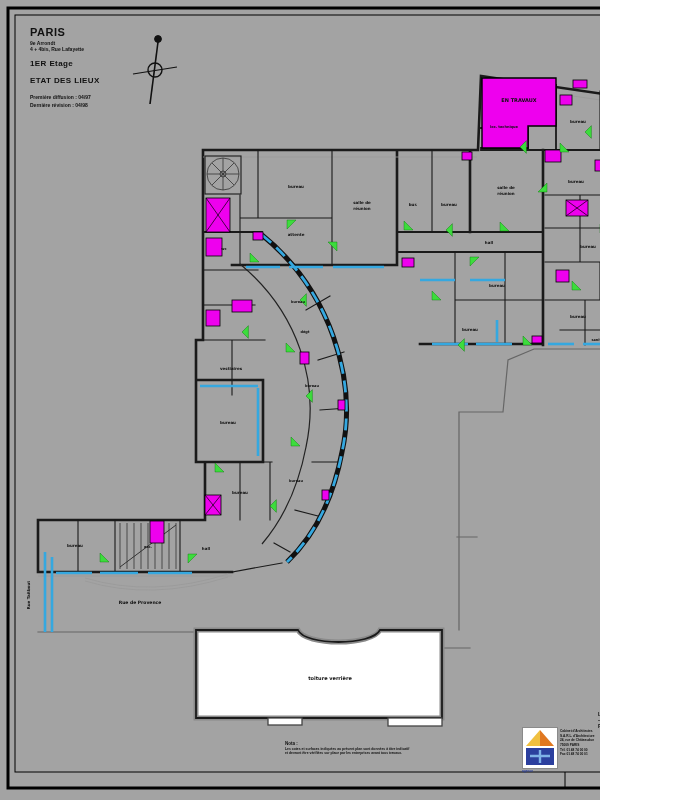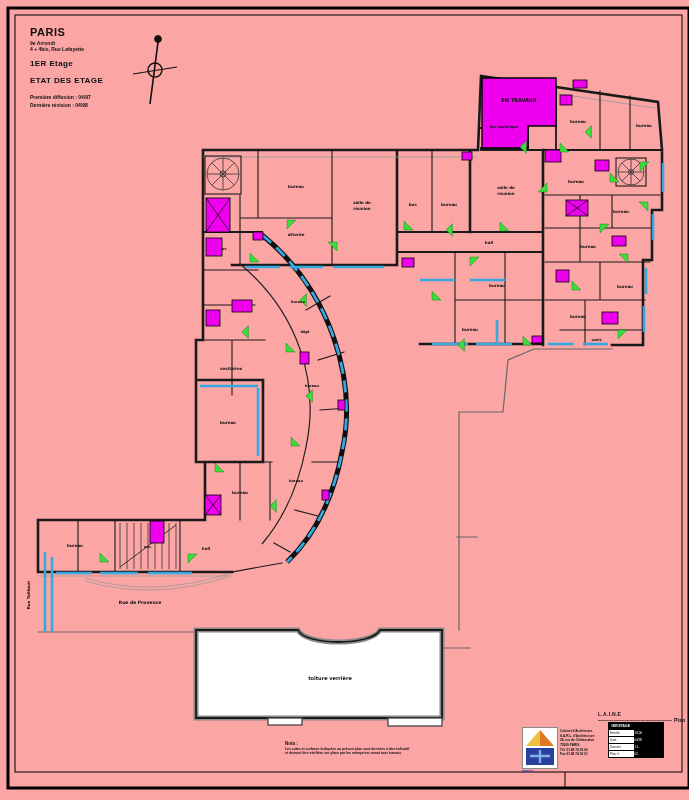--- a/index.html
+++ b/index.html
@@ -1,17 +1,17 @@
 <!DOCTYPE html>
 <html style="--wall: #1a1a1a; --gray: #666666; --hl: #ee00ee; --win: #35a8e0; --door: #3ddc3d; --logo_a: #f0c040; --logo_b: #e07820; --logo_c: #2b3f9e;"><head>
 <meta charset="utf-8">
 <style>
   html,body{margin:0;padding:0;background:#fff;}
   #page{
-    position:relative;width:689px;height:800px;background:#fca5a5;overflow:hidden;
+    position:relative;width:600px;height:800px;background:#a3a3a3;overflow:hidden;
     font-family:"Liberation Sans","DejaVu Sans",sans-serif;color:#111;
   }
   #plan-svg{position:absolute;left:0;top:0;}
   
   .w-heavy{fill:none;stroke:var(--wall);stroke-width:2.6;stroke-linecap:square;}
   .w-med{fill:none;stroke:var(--wall);stroke-width:1.8;stroke-linecap:square;}
   .w-light{fill:none;stroke:var(--wall);stroke-width:1.1;stroke-linecap:square;}
   .w-gray{fill:none;stroke:var(--gray);stroke-width:1.2;stroke-linecap:square;}
   .w-gray2{fill:none;stroke:#999;stroke-width:0.8;}
   .frame-outer{fill:none;stroke:#000;stroke-width:3;}
@@ -260,21 +260,21 @@
           <text x="30" y="595" font-size="4" text-anchor="middle" transform="rotate(-90 30 595)" class="lbl">Rue Taitbout</text>
         </g>
     </g>
   </svg>
 
   <div id="title-block">
     <div class="city">PARIS</div>
     <div class="small">9e Arrondt</div>
     <div class="small">4 + 4bis, Rue Lafayette</div>
     <div class="mid">1ER  Etage</div>
-    <div class="mid">ETAT DES ETAGE</div>
+    <div class="mid">ETAT DES LIEUX</div>
     <div class="gap"></div>
     <div class="rev">Première diffusion : 04/97</div>
     <div class="rev">Dernière révision : 04/98</div>
   </div>
 
   <div id="note-block">
     <div class="nt">Nota :</div>
     <div class="nl">Les cotes et surfaces indiquées au présent plan sont données à titre indicatif</div>
     <div class="nl">et devront être vérifiées sur place par les entreprises avant tous travaux.</div>
   </div>

